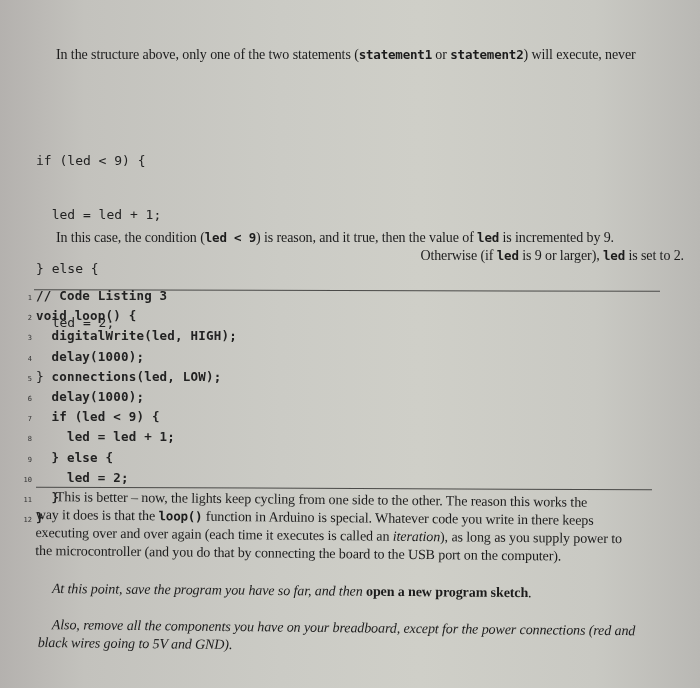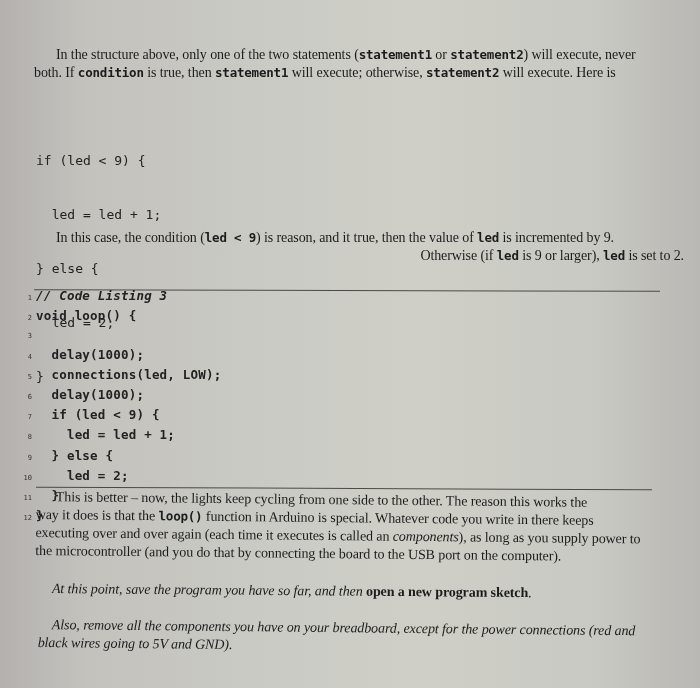--- a/index.html
+++ b/index.html
@@ -61,76 +61,74 @@
       font-size: 7px;
       color: #333;
       text-align: right;
       margin-right: 4px;
     }
     .code-text {
       font-weight: bold;
       letter-spacing: 0.2px;
     }
     .comment {
-      font-style: italic;
     }
     .rule {
       position: absolute;
       height: 1px;
       background: #4a4a48;
     }
     .bold { font-weight: bold; }
     .ital { font-style: italic; }
   </style>
 </head>
 <body>
 
 <div class="page">
 
   <div class="para" style="left:34px; top:38px; width:640px;">
     <div style="padding-left:22px; white-space:nowrap;"><span>In the structure above, only one of the two statements (</span><span class="mono bold">statement1</span><span> or </span><span class="mono bold">statement2</span><span>) will execute, never</span></div>
-    <div style="white-space:nowrap;"><span>both. If </span><span class="mono bold">condition</span><span> is true, then </span><span class="mono bold">statement1</span><span> will execute; otherwise, </span><span class="mono bold">statement2</span><span> will execute.  Here is</span></div>
   </div>
 
   <div class="code-block" style="left:36px; top:108px;">
     <div>if (led &lt; 9) {</div>
     <div>  led = led + 1;</div>
     <div>} else {</div>
     <div>  led = 2;</div>
     <div>}</div>
   </div>
 
   <div class="para" style="left:34px; top:221px; width:650px;">
     <div style="padding-left:22px; white-space:nowrap;"><span>In this case, the condition (</span><span class="mono bold">led &lt; 9</span><span>) is reason, and it true, then the value of </span><span class="mono bold">led</span><span> is incremented by 9.</span></div>
     <div style="white-space:nowrap;text-align:right;"><span>Otherwise (if </span><span class="mono bold">led</span><span> is 9 or larger), </span><span class="mono bold">led</span><span> is set to 2.</span></div>
   </div>
 
   <div class="rule" style="left:34px; top:282px; width:626px; transform:rotate(0.15deg);"></div>
 
   <div class="listing">
     <div class="listing-line"><span class="ln">1</span><span class="code-text comment">// Code Listing 3</span></div>
     <div class="listing-line"><span class="ln">2</span><span class="code-text">void loop() {</span></div>
-    <div class="listing-line"><span class="ln">3</span></div>
+    <div class="listing-line"><span class="ln">3</span><span class="code-text">  digitalWrite(led, HIGH);</span></div>
     <div class="listing-line"><span class="ln">4</span><span class="code-text">  delay(1000);</span></div>
     <div class="listing-line"><span class="ln">5</span><span class="code-text">  connections(led, LOW);</span></div>
     <div class="listing-line"><span class="ln">6</span><span class="code-text">  delay(1000);</span></div>
     <div class="listing-line"><span class="ln">7</span><span class="code-text">  if (led &lt; 9) {</span></div>
     <div class="listing-line"><span class="ln">8</span><span class="code-text">    led = led + 1;</span></div>
     <div class="listing-line"><span class="ln">9</span><span class="code-text">  } else {</span></div>
     <div class="listing-line"><span class="ln">10</span><span class="code-text">    led = 2;</span></div>
     <div class="listing-line"><span class="ln">11</span><span class="code-text">  }</span></div>
     <div class="listing-line"><span class="ln">12</span><span class="code-text">}</span></div>
   </div>
 
   <div class="rule" style="left:36px; top:480px; width:616px; transform:rotate(0.25deg);"></div>
 
   <div class="para" style="left:36px; top:480px; width:640px; transform:rotate(0.6deg); transform-origin:left top;">
     <div style="padding-left:20px; white-space:nowrap;">This is better – now, the lights keep cycling from one side to the other.  The reason this works the</div>
     <div style="white-space:nowrap;"><span>way it does is that the </span><span class="mono bold">loop()</span><span> function in Arduino is special.  Whatever code you write in there keeps</span></div>
-    <div style="white-space:nowrap;"><span>executing over and over again (each time it executes is called an </span><span class="ital">components</span><span>), as long as you supply power to</span></div>
+    <div style="white-space:nowrap;"><span>executing over and over again (each time it executes is called an </span><span class="ital">iteration</span><span>), as long as you supply power to</span></div>
     <div style="white-space:nowrap;">the microcontroller (and you do that by connecting the board to the USB port on the computer).</div>
   </div>
 
   <div class="para" style="left:52px; top:572px; width:620px; transform:rotate(0.5deg); transform-origin:left top;">
     <div style="white-space:nowrap;"><span class="ital">At this point, save the program you have so far, and then </span><span class="bold">open a new program sketch</span><span>.</span></div>
   </div>
 
   <div class="para ital" style="left:38px; top:608px; width:640px; transform:rotate(0.6deg); transform-origin:left top;">
     <div style="padding-left:14px; white-space:nowrap;">Also, remove all the components you have on your breadboard, except for the power connections (red and</div>
     <div style="white-space:nowrap;">black wires going to 5V and GND).</div>

